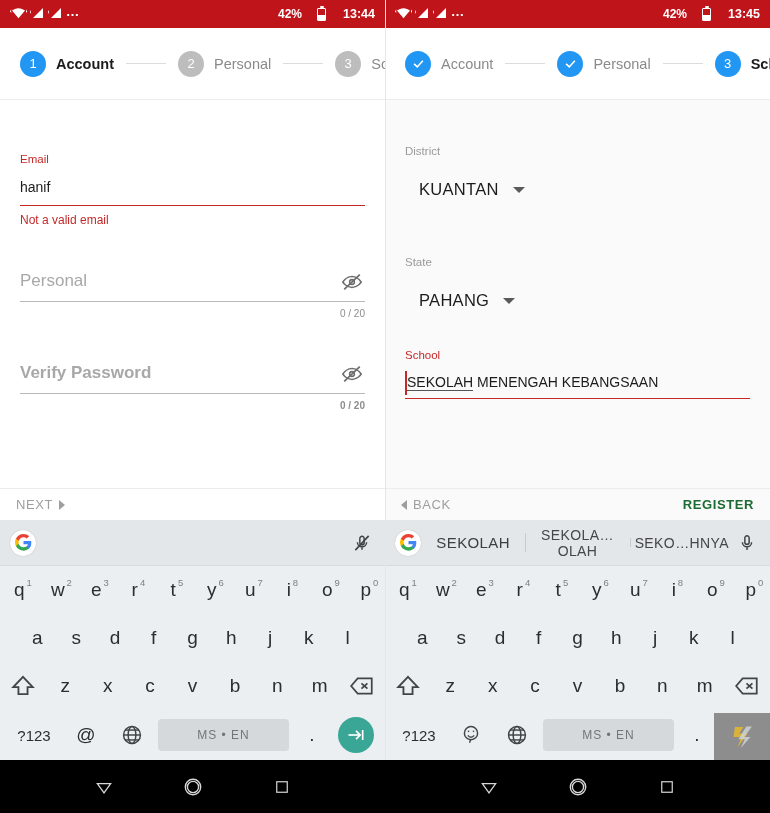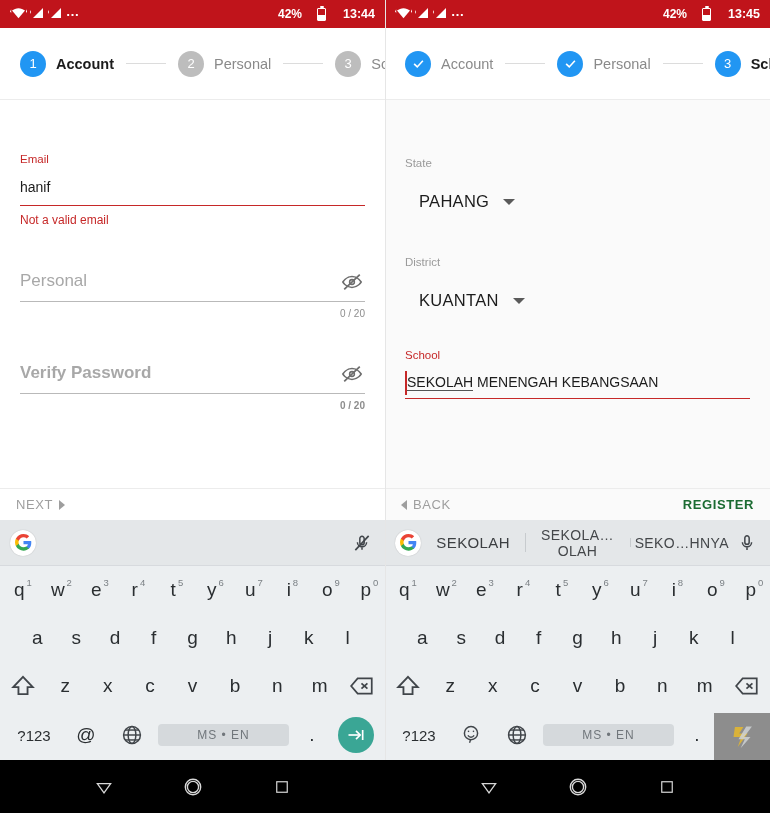--- a/index.html
+++ b/index.html
@@ -118,21 +118,21 @@
   .key { flex:1; text-align:center; font-size:19px; color:#2a2e31; position:relative; }
   .key sup { position:absolute; top:-2px; margin-left:2px; font-size:9.5px; color:#7b8085; font-weight:normal; }
   .krow.r2 { padding:0 18px; }
   .krow.r3 { padding:0 2px; }
   .keyw { flex:0 0 42px; display:flex; align-items:center; justify-content:center; }
   .keyw svg { width:26px; height:26px; }
   .krow.r4 { height:50px; padding:0 8px; gap:6px; }
   .k-123 { flex:0 0 52px; text-align:center; font-size:15px; color:#2a2e31; }
   .k-sym { flex:0 0 40px; text-align:center; font-size:19px; color:#2a2e31; display:flex;align-items:center;justify-content:center; }
   .k-sym svg{width:22px;height:22px;}
-  .k-space { flex:1; height:22px; background:#d5d9dc; border-radius:4px; display:flex;align-items:center;justify-content:center;
+  .k-space { flex:1; height:32px; background:#d5d9dc; border-radius:4px; display:flex;align-items:center;justify-content:center;
              font-size:12px; color:#70767b; letter-spacing:1px; max-width:170px; margin:0 auto; }
   .k-dot { flex:0 0 34px; text-align:center; font-size:19px; color:#2a2e31; }
   .k-enter { flex:0 0 42px; display:flex; align-items:center; justify-content:center; }
   .k-enter .circlebtn { width:36px;height:36px;border-radius:50%;background:#3aa695;display:flex;align-items:center;justify-content:center; }
   .k-enter svg { width:20px; height:20px; }
 
   
   .navbar { position:absolute; left:0; bottom:0; width:770px; height:53px; background:#000; display:flex; }
   .navhalf { width:385px; display:flex; align-items:center; justify-content:space-around; padding:0 60px; }
   .navbtn svg { display:block; }
@@ -391,32 +391,32 @@
         </div>
         <span class="step-line"></span>
         <div class="step">
           <span class="circle active">3</span>
           <span class="step-label bold">School</span>
         </div>
       </div>
 
       <div class="formbody">
 
+        <div class="field" style="margin-top:44px;">
+          <div class="flabel dim">District</div>
+          <div class="ddrow" style="margin-top:22px;">
+            <span class="ddval">KUANTAN</span>
+            <span class="caretdown"></span>
+          </div>
+        </div>
+
         <div class="field" style="margin-top:56px;">
           <div class="flabel dim">State</div>
           <div class="ddrow" style="margin-top:22px;">
             <span class="ddval">PAHANG</span>
-            <span class="caretdown"></span>
-          </div>
-        </div>
-
-        <div class="field" style="margin-top:44px;">
-          <div class="flabel dim">District</div>
-          <div class="ddrow" style="margin-top:22px;">
-            <span class="ddval">KUANTAN</span>
             <span class="caretdown"></span>
           </div>
         </div>
 
         <div class="field" style="margin-top:38px;">
           <div class="flabel err">School</div>
           <div style="position:relative; margin-top:8px; padding-left:2px;">
             <span class="caret"></span>
             <span class="fvalue composing">SEKOLAH</span><span class="fvalue"> MENENGAH KEBANGSAAN</span>
           </div>

